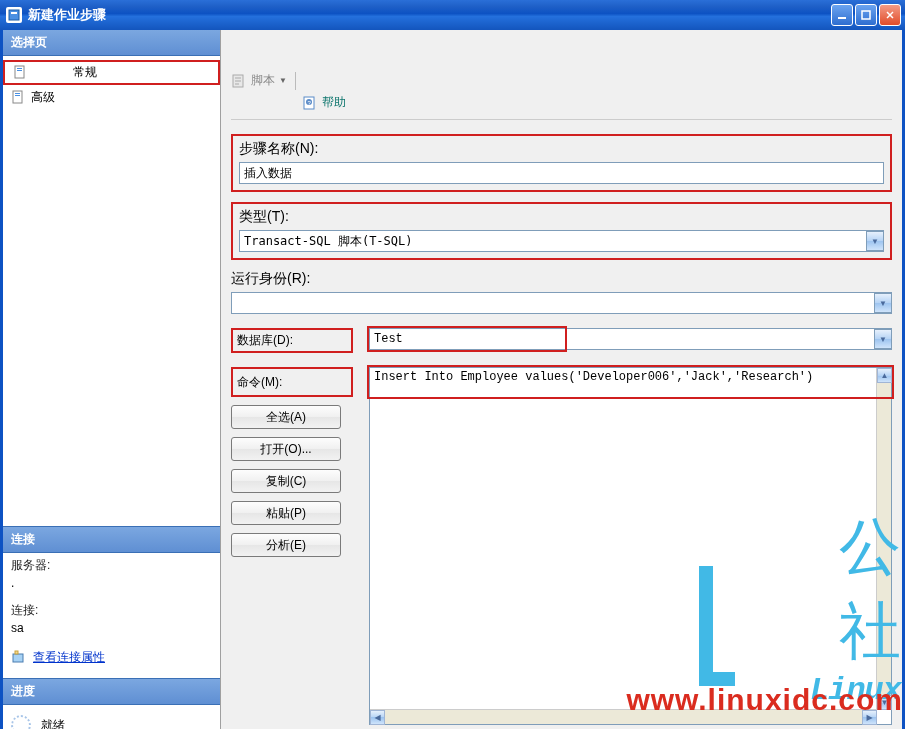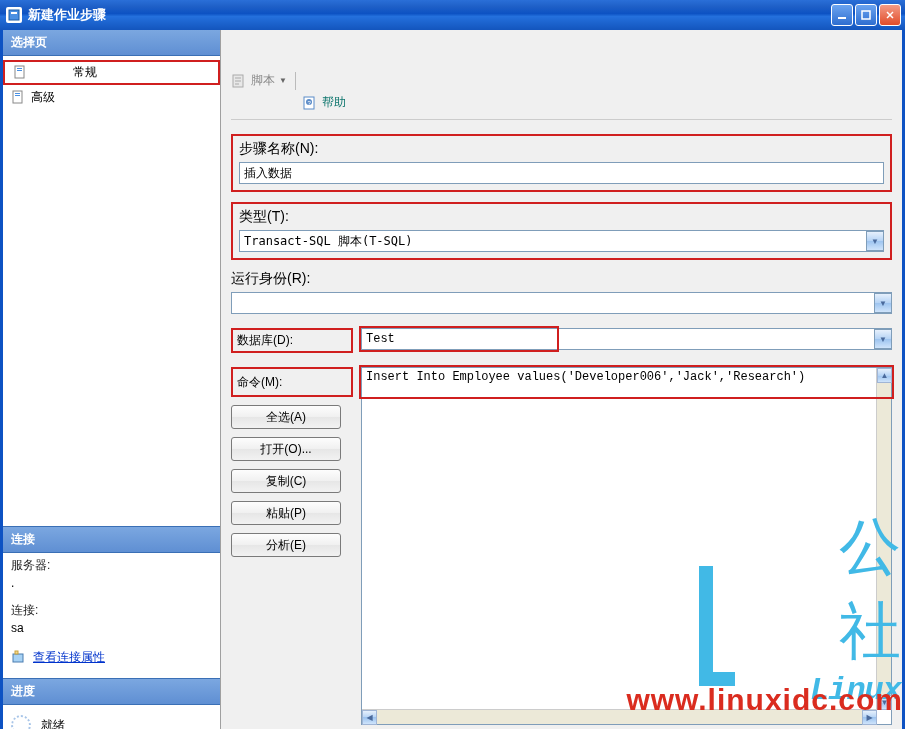--- a/index.html
+++ b/index.html
@@ -45,21 +45,21 @@
 .tb-sep { width: 1px; height: 18px; background: #bbb; }
 .tb-icon { width: 16px; height: 16px; display: inline-block; }
 
 .field-block { margin-top: 10px; }
 .field-label { font-size: 14px; margin-bottom: 4px; }
 .text-input { width: 100%; height: 22px; border: 1px solid #7f9db9; background: #fff; font-size: 12px; padding: 2px 4px; font-family: SimSun, monospace; }
 .select-wrap { position: relative; }
 .select-input { width: 100%; height: 22px; border: 1px solid #7f9db9; background: #fff; font-size: 12px; padding: 2px 18px 2px 4px; font-family: SimSun, monospace; }
 .select-arrow { position: absolute; right: 1px; top: 1px; width: 17px; height: 20px; background: linear-gradient(to bottom, #e6f0fc, #b5d3f5 50%, #9cc3ef 50%, #cfe4fb); border: 1px solid #7f9db9; border-right: none; display: flex; align-items: center; justify-content: center; font-size: 8px; color: #4a6a9c; cursor: pointer; }
 
-.cmd-row { display: flex; align-items: flex-start; margin-top: 14px; gap: 8px; }
+.cmd-row { display: flex; align-items: flex-start; margin-top: 14px; gap: 16px; }
 .cmd-label-col { width: 122px; flex-shrink: 0; }
 .cmd-input-col { flex: 1; }
 .select-wrap.db-sel { position: relative; }
 .db-sel .select-input { font-family: SimSun, "Courier New", monospace; }
 .db-highlight { border: 2px solid #d01f1f; padding: 2px 4px; display: flex; align-items: center; }
 
 .cmd-textarea-wrap { position: relative; height: 358px; }
 .cmd-textarea { width: 100%; height: 100%; border: 1px solid #7f9db9; background: #fff; resize: none; font-family: "Courier New", SimSun, monospace; font-size: 12px; padding: 2px 14px 14px 4px; overflow: auto; white-space: nowrap; }
 .cmd-sc-v { position: absolute; right: 1px; top: 1px; bottom: 15px; width: 15px; background: #ece9d8; border-left: 1px solid #ccc; }
 .cmd-sc-h { position: absolute; left: 1px; right: 15px; bottom: 1px; height: 15px; background: #ece9d8; border-top: 1px solid #ccc; }

